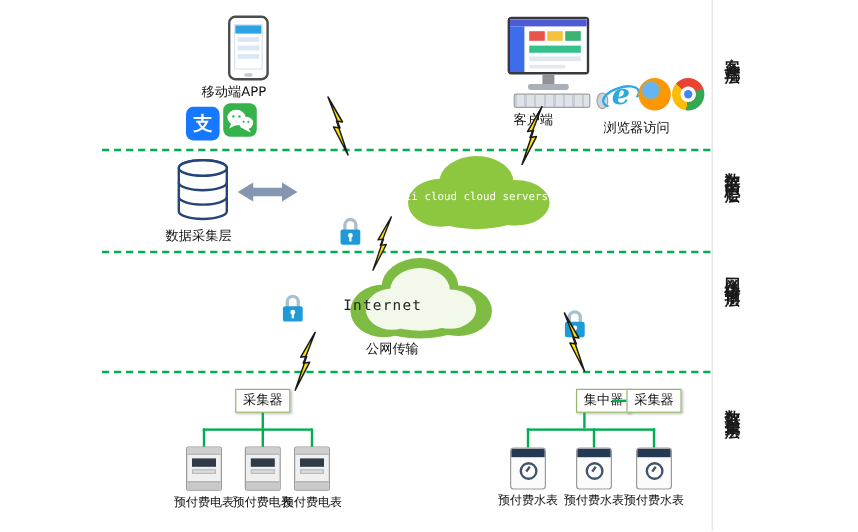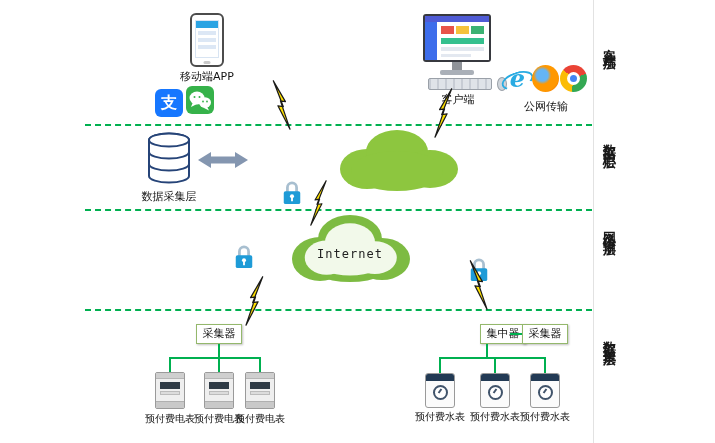--- a/index.html
+++ b/index.html
@@ -11,21 +11,21 @@
     --ali-title-orange:#E8612C;
   }
   *{margin:0;padding:0;box-sizing:border-box;}
   body{background:#fff;font-family:"DejaVu Sans","Liberation Sans",sans-serif;}
   #stage{position:relative;width:715px;height:443px;background:#fff;overflow:hidden;}
 
   .hline{position:absolute;left:85px;width:507px;border-top:2px dashed var(--line-green);}
   .vdivider{position:absolute;left:593px;top:0;height:443px;border-left:1px solid #E2E2E2;}
   .layer-label{position:absolute;left:600px;writing-mode:vertical-rl;text-orientation:upright;
     font-size:13px;font-weight:600;color:#1a1a1a;letter-spacing:3px;}
-  .caption{position:absolute;font-size:11px;color:#111;text-align:center;}
+  .caption{position:absolute;font-size:11px;color:#111;}
   .mcap{position:absolute;font-size:10px;width:56px;text-align:center;color:#111;}
 
   
   .phone{position:absolute;left:190px;top:13px;width:34px;height:54px;border:2px solid #4c4c4c;border-radius:6px;background:#fff;}
   .phone::after{content:"";position:absolute;bottom:1px;left:50%;transform:translateX(-50%);width:7px;height:3px;border-radius:2px;background:#c9c9c9;}
   .phone-screen{position:absolute;top:5px;left:3px;right:3px;bottom:7px;border:1px solid #d8e4f2;background:#fff;overflow:hidden;}
   .ph-bar{height:7px;background:#2BA3E3;}
   .ph-line{height:4px;margin:3px 2px;background:#DCE7F5;}
 
   
@@ -68,21 +68,21 @@
   .alicloud{position:absolute;left:333px;top:125px;width:128px;height:68px;}
   .ali-title{position:absolute;left:0;right:0;top:21px;text-align:center;color:var(--ali-title-orange);font-size:11px;font-weight:bold;}
   .ali-sub{position:absolute;left:0;right:0;top:35px;text-align:center;color:#fff;font-size:9px;
     font-family:"DejaVu Sans Mono","Liberation Mono",monospace;}
   .lock{position:absolute;width:22px;height:28px;}
   .bolt{position:absolute;width:34px;height:50px;}
   .flip{transform:scaleX(-1);}
 
   
   .netcloud{position:absolute;left:286px;top:211px;width:128px;height:76px;}
-  .net-label{position:absolute;left:0;right:0;top:36px;text-align:center;font-size:12px;color:#222;letter-spacing:1px;
+  .net-label{position:absolute;left:0;right:0;top:36px;text-align:left;font-size:12px;color:#222;letter-spacing:1px;
     font-family:"DejaVu Sans Mono","Liberation Mono",monospace;}
 
   
   .nodebox{position:absolute;width:46px;height:20px;background:#fff;border:1px solid #94B86C;
     box-shadow:1px 1px 2px rgba(0,0,0,.25);font-size:11px;line-height:18px;text-align:center;color:#111;}
   .gl{position:absolute;background:var(--line-green);}
   .gl-h{height:2px;}
   .gl-v{width:2px;}
 
   .emeter{position:absolute;top:372px;width:30px;height:37px;background:#EFEFEF;border:1px solid #9a9a9a;border-radius:2px;overflow:hidden;}
@@ -152,21 +152,21 @@
   </div>
   <div class="mon-stand"></div>
   <div class="mon-base"></div>
   <div class="keyboard"></div>
   <div class="mouse"></div>
   <div class="caption" style="left:428px;top:92px;width:60px">客户端</div>
 
   <div class="browser ie">e</div>
   <div class="browser ff"></div>
   <div class="browser chrome"></div>
-  <div class="caption" style="left:503px;top:99px;width:86px">公网传输</div>
+  <div class="caption" style="left:503px;top:99px;width:86px">浏览器访问</div>
 
   <div class="dbicon">
     <svg viewBox="0 0 46 54" width="46" height="54">
       <path d="M3 9 a20 6.5 0 0 1 40 0 V45 a20 6.5 0 0 1 -40 0 Z" fill="#fff" stroke="#264478" stroke-width="2"></path>
       <ellipse cx="23" cy="9" rx="20" ry="6.5" fill="#fff" stroke="#264478" stroke-width="2"></ellipse>
       <path d="M3 21 a20 6.5 0 0 0 40 0 M3 33 a20 6.5 0 0 0 40 0" fill="none" stroke="#264478" stroke-width="2"></path>
     </svg>
   </div>
   <div class="caption" style="left:138px;top:189px;width:62px">数据采集层</div>
 
@@ -178,20 +178,21 @@
 
   <div class="alicloud">
     <svg viewBox="0 0 128 68" width="128" height="68">
       <g fill="var(--cloud-green)">
         <ellipse cx="34" cy="44" rx="27" ry="20"></ellipse>
         <ellipse cx="64" cy="27" rx="31" ry="22"></ellipse>
         <ellipse cx="97" cy="44" rx="28" ry="19"></ellipse>
         <ellipse cx="64" cy="46" rx="46" ry="20"></ellipse>
       </g>
     </svg>
+    <div class="ali-sub">li cloud  cloud servers</div>
   </div>
 
   <div class="lock" style="left:281px;top:179px">
     <svg viewBox="0 0 24 30" width="22" height="28">
       <path d="M7 14 V9 a5 5 0 0 1 10 0 V14" fill="none" stroke="#A8BFD0" stroke-width="3"></path>
       <rect x="3" y="13" width="18" height="14" rx="2" fill="var(--lock-blue)"></rect>
       <circle cx="12" cy="18.5" r="2.2" fill="#fff"></circle>
         <rect x="11" y="19.5" width="2" height="4.5" fill="#fff"></rect>
     </svg>
   </div>
@@ -238,20 +239,21 @@
       </g>
       <g fill="#F2F9EA" transform="translate(64 42) scale(0.78) translate(-64 -42)">
         <ellipse cx="34" cy="48" rx="28" ry="22"></ellipse>
         <ellipse cx="64" cy="28" rx="32" ry="24"></ellipse>
         <ellipse cx="96" cy="48" rx="28" ry="21"></ellipse>
         <ellipse cx="64" cy="50" rx="46" ry="21"></ellipse>
       </g>
     </svg>
     <div class="net-label">Internet</div>
   </div>
+  <div class="caption" style="left:305px;top:283px;width:90px">公网传输</div>
 
   <div class="nodebox" style="left:196px;top:324px">采集器</div>
   <div class="nodebox" style="left:480px;top:324px">集中器</div>
   <div class="nodebox" style="left:522px;top:324px">采集器</div>
 
   <div class="gl gl-h" style="left:510px;top:333px;width:12px"></div>
 
   <div class="gl gl-v" style="left:218px;top:344px;height:13px"></div>
   <div class="gl gl-h" style="left:169px;top:357px;width:91px"></div>
   <div class="gl gl-v" style="left:169px;top:357px;height:16px"></div>

